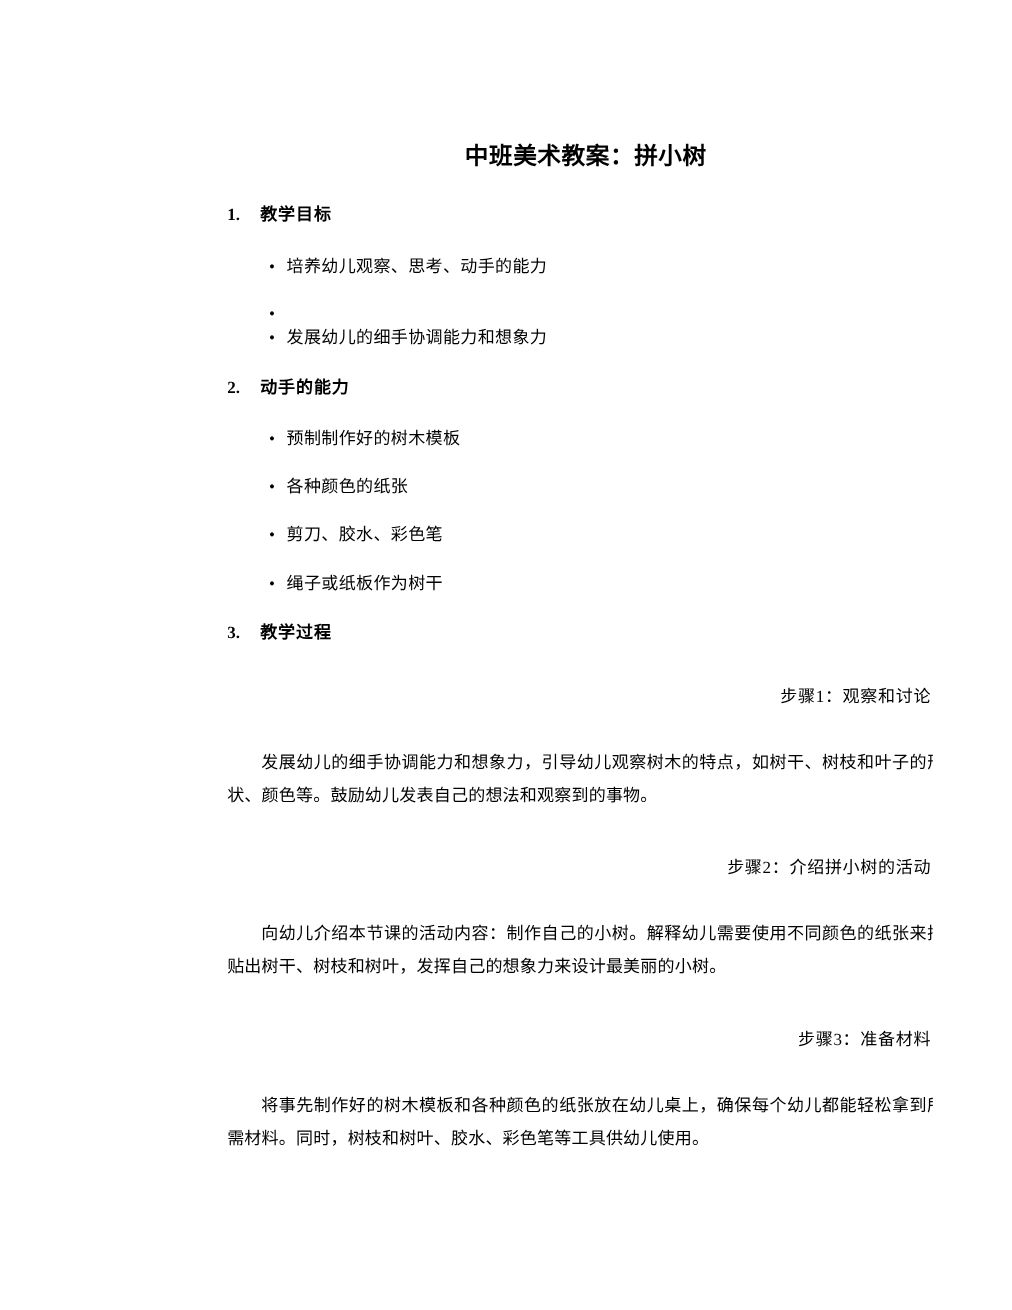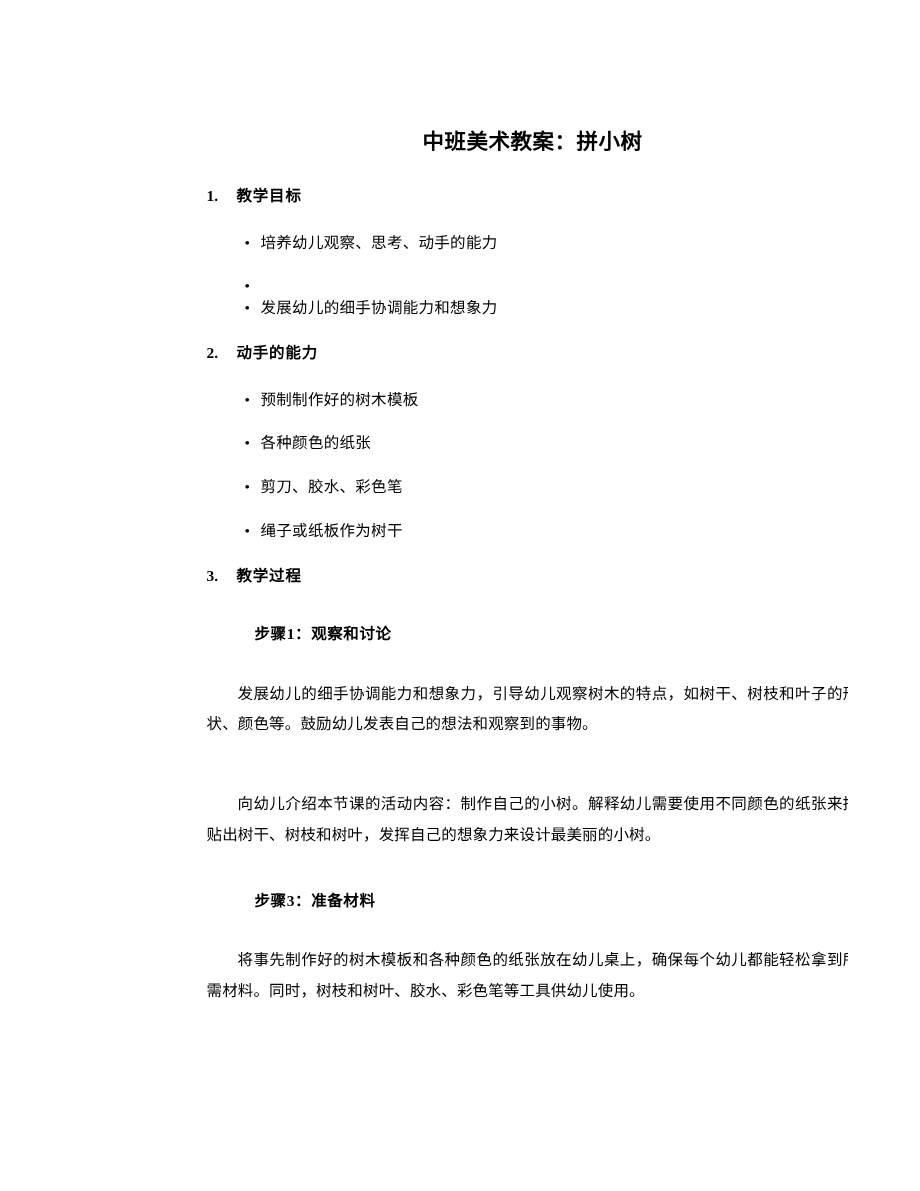--- a/index.html
+++ b/index.html
@@ -83,25 +83,26 @@
     line-height: 1.4;
   }
   ul.bullets li .btext {
     letter-spacing: 0.3px;
     margin-top: 32px;
   }
 
   
   .step-heading {
     font-size: 15.5px;
-    font-weight: bold;
+    font-weight: normal;
     line-height: 1.4;
     margin: 12px;
     padding: 0 0 0 36px;
     letter-spacing: 0.6px;
+    text-align: right;
   }
 
   
   .body-para {
     font-size: 15.5px;
     line-height: 1.95;
     margin: 0;
     padding: 0;
     text-indent: 2em;
     text-align: justify;
@@ -190,20 +191,21 @@
     </div>
 
     <div class="sp-h-to-step"></div>
 
     <div class="step-heading">步骤1：观察和讨论</div>
     <div class="sp-step-to-p"></div>
     <p class="body-para">发展幼儿的细手协调能力和想象力，引导幼儿观察树木的特点，如树干、树枝和叶子的形状、颜色等。鼓励幼儿发表自己的想法和观察到的事物。</p>
 
     <div class="sp-p-to-step"></div>
 
+    <div class="step-heading">步骤2：介绍拼小树的活动</div>
     <div class="sp-step-to-p"></div>
     <p class="body-para">向幼儿介绍本节课的活动内容：制作自己的小树。解释幼儿需要使用不同颜色的纸张来拼贴出树干、树枝和树叶，发挥自己的想象力来设计最美丽的小树。</p>
 
     <div class="sp-p-to-step"></div>
 
     <div class="step-heading">步骤3：准备材料</div>
     <div class="sp-step-to-p"></div>
     <p class="body-para">将事先制作好的树木模板和各种颜色的纸张放在幼儿桌上，确保每个幼儿都能轻松拿到所需材料。同时，树枝和树叶、胶水、彩色笔等工具供幼儿使用。</p>
 
   </div>

